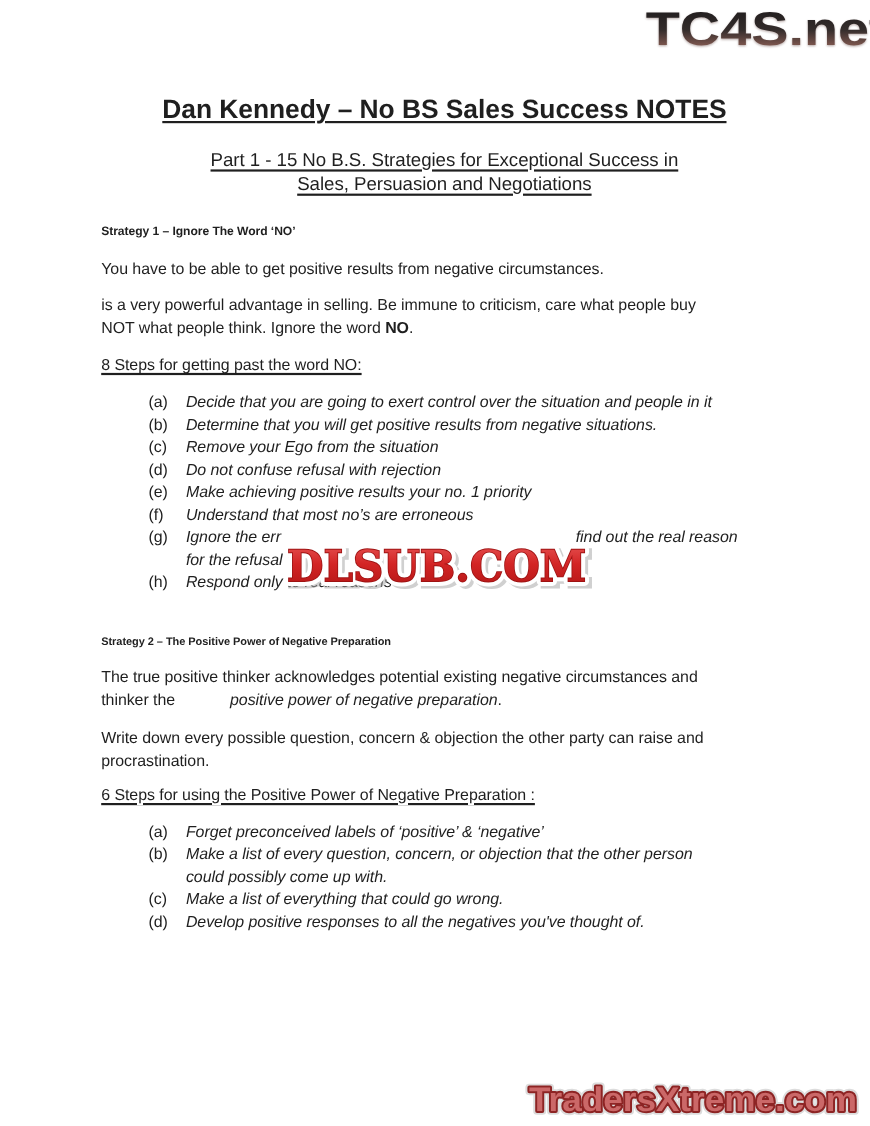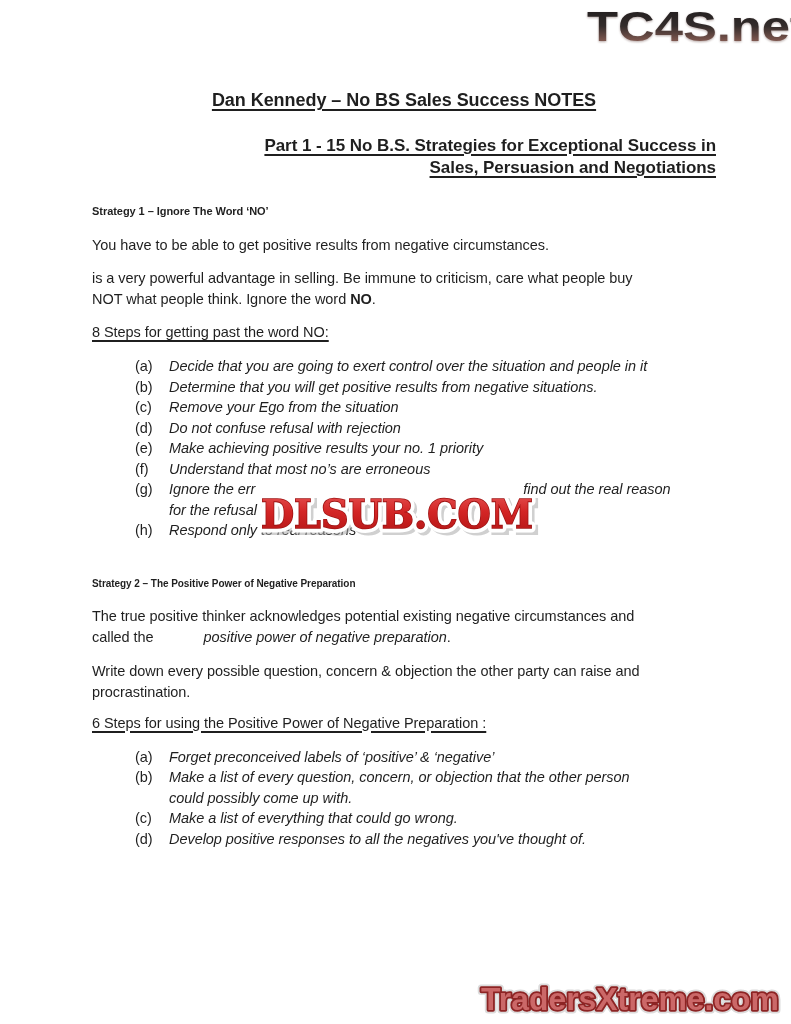--- a/index.html
+++ b/index.html
@@ -3,22 +3,22 @@
 <meta charset="utf-8">
 <style>
   html,body { margin:0; padding:0; background:#ffffff; }
   .page {
     position:relative; width:791px; height:1024px; background:#ffffff;
     font-family:"Liberation Sans", sans-serif; color:#1f1f1f; overflow:hidden;padding-left:28px;
   }
   .content { position:absolute; left:92px; top:88px; width:624px; font-size:14.5px; line-height:21px; letter-spacing:-0.05px; }
   .ln { white-space:nowrap; }
   .u  { text-decoration:underline; text-decoration-thickness:1.8px; text-underline-offset:2.5px; }
-  .title { text-align:center; font-weight:bold; font-size:18px; line-height:24px; margin:0 0 23px 0; }
-  .subtitle { text-align:right; font-weight:bold; font-size:17px; line-height:22px; margin:0 0 22px 0; }
+  .title { text-align:center; font-weight:bold; font-size:24px; line-height:24px; margin:0 0 23px 0; }
+  .subtitle { text-align:center; font-weight:normal; font-size:17px; line-height:22px; margin:0 0 22px 0; }
   .h  { font-weight:bold; font-size:11px; line-height:21px; margin:0 0 13px 0; }
   .h2 { font-weight:bold; font-size:10px; line-height:21px; margin:32px 0 12px 0; }
   .para  { margin:0 0 12px 0; }
   .para3 { margin:0 0 13px 0; }
   .para4 { margin:0 0 10px 0; }
   .lh { margin:0 0 13px 0; }
   .list { padding-left:43px; line-height:20.5px; margin:0; }
   .row { display:flex; align-items:flex-start; }
   .lbl { flex:0 0 34px; }
   .itx { flex:1 1 auto; min-width:0;font-style:italic; }
@@ -103,21 +103,21 @@
       <div class="row">
         <span class="lbl">(h)</span>
         <span class="itx"><span class="ln">Respond only to real reasons</span></span>
       </div>
     </div>
 
     <div class="h2">Strategy 2 – The Positive Power of Negative Preparation</div>
 
     <div class="para para3">
       <div class="ln">The true positive thinker acknowledges potential existing negative circumstances and</div>
-      <div class="ln"><span>called the </span><i>positive power of negative preparation</i><span>.</span></div>
+      <div class="ln"><span>thinker the </span><i>positive power of negative preparation</i><span>.</span></div>
     </div>
 
     <div class="para para4">
       <div class="ln">Write down every possible question, concern &amp; objection the other party can raise and</div>
       <div class="ln">procrastination.</div>
     </div>
 
     <div class="lh"><span class="u">6 Steps for using the Positive Power of Negative Preparation :</span></div>
 
     <div class="list">

